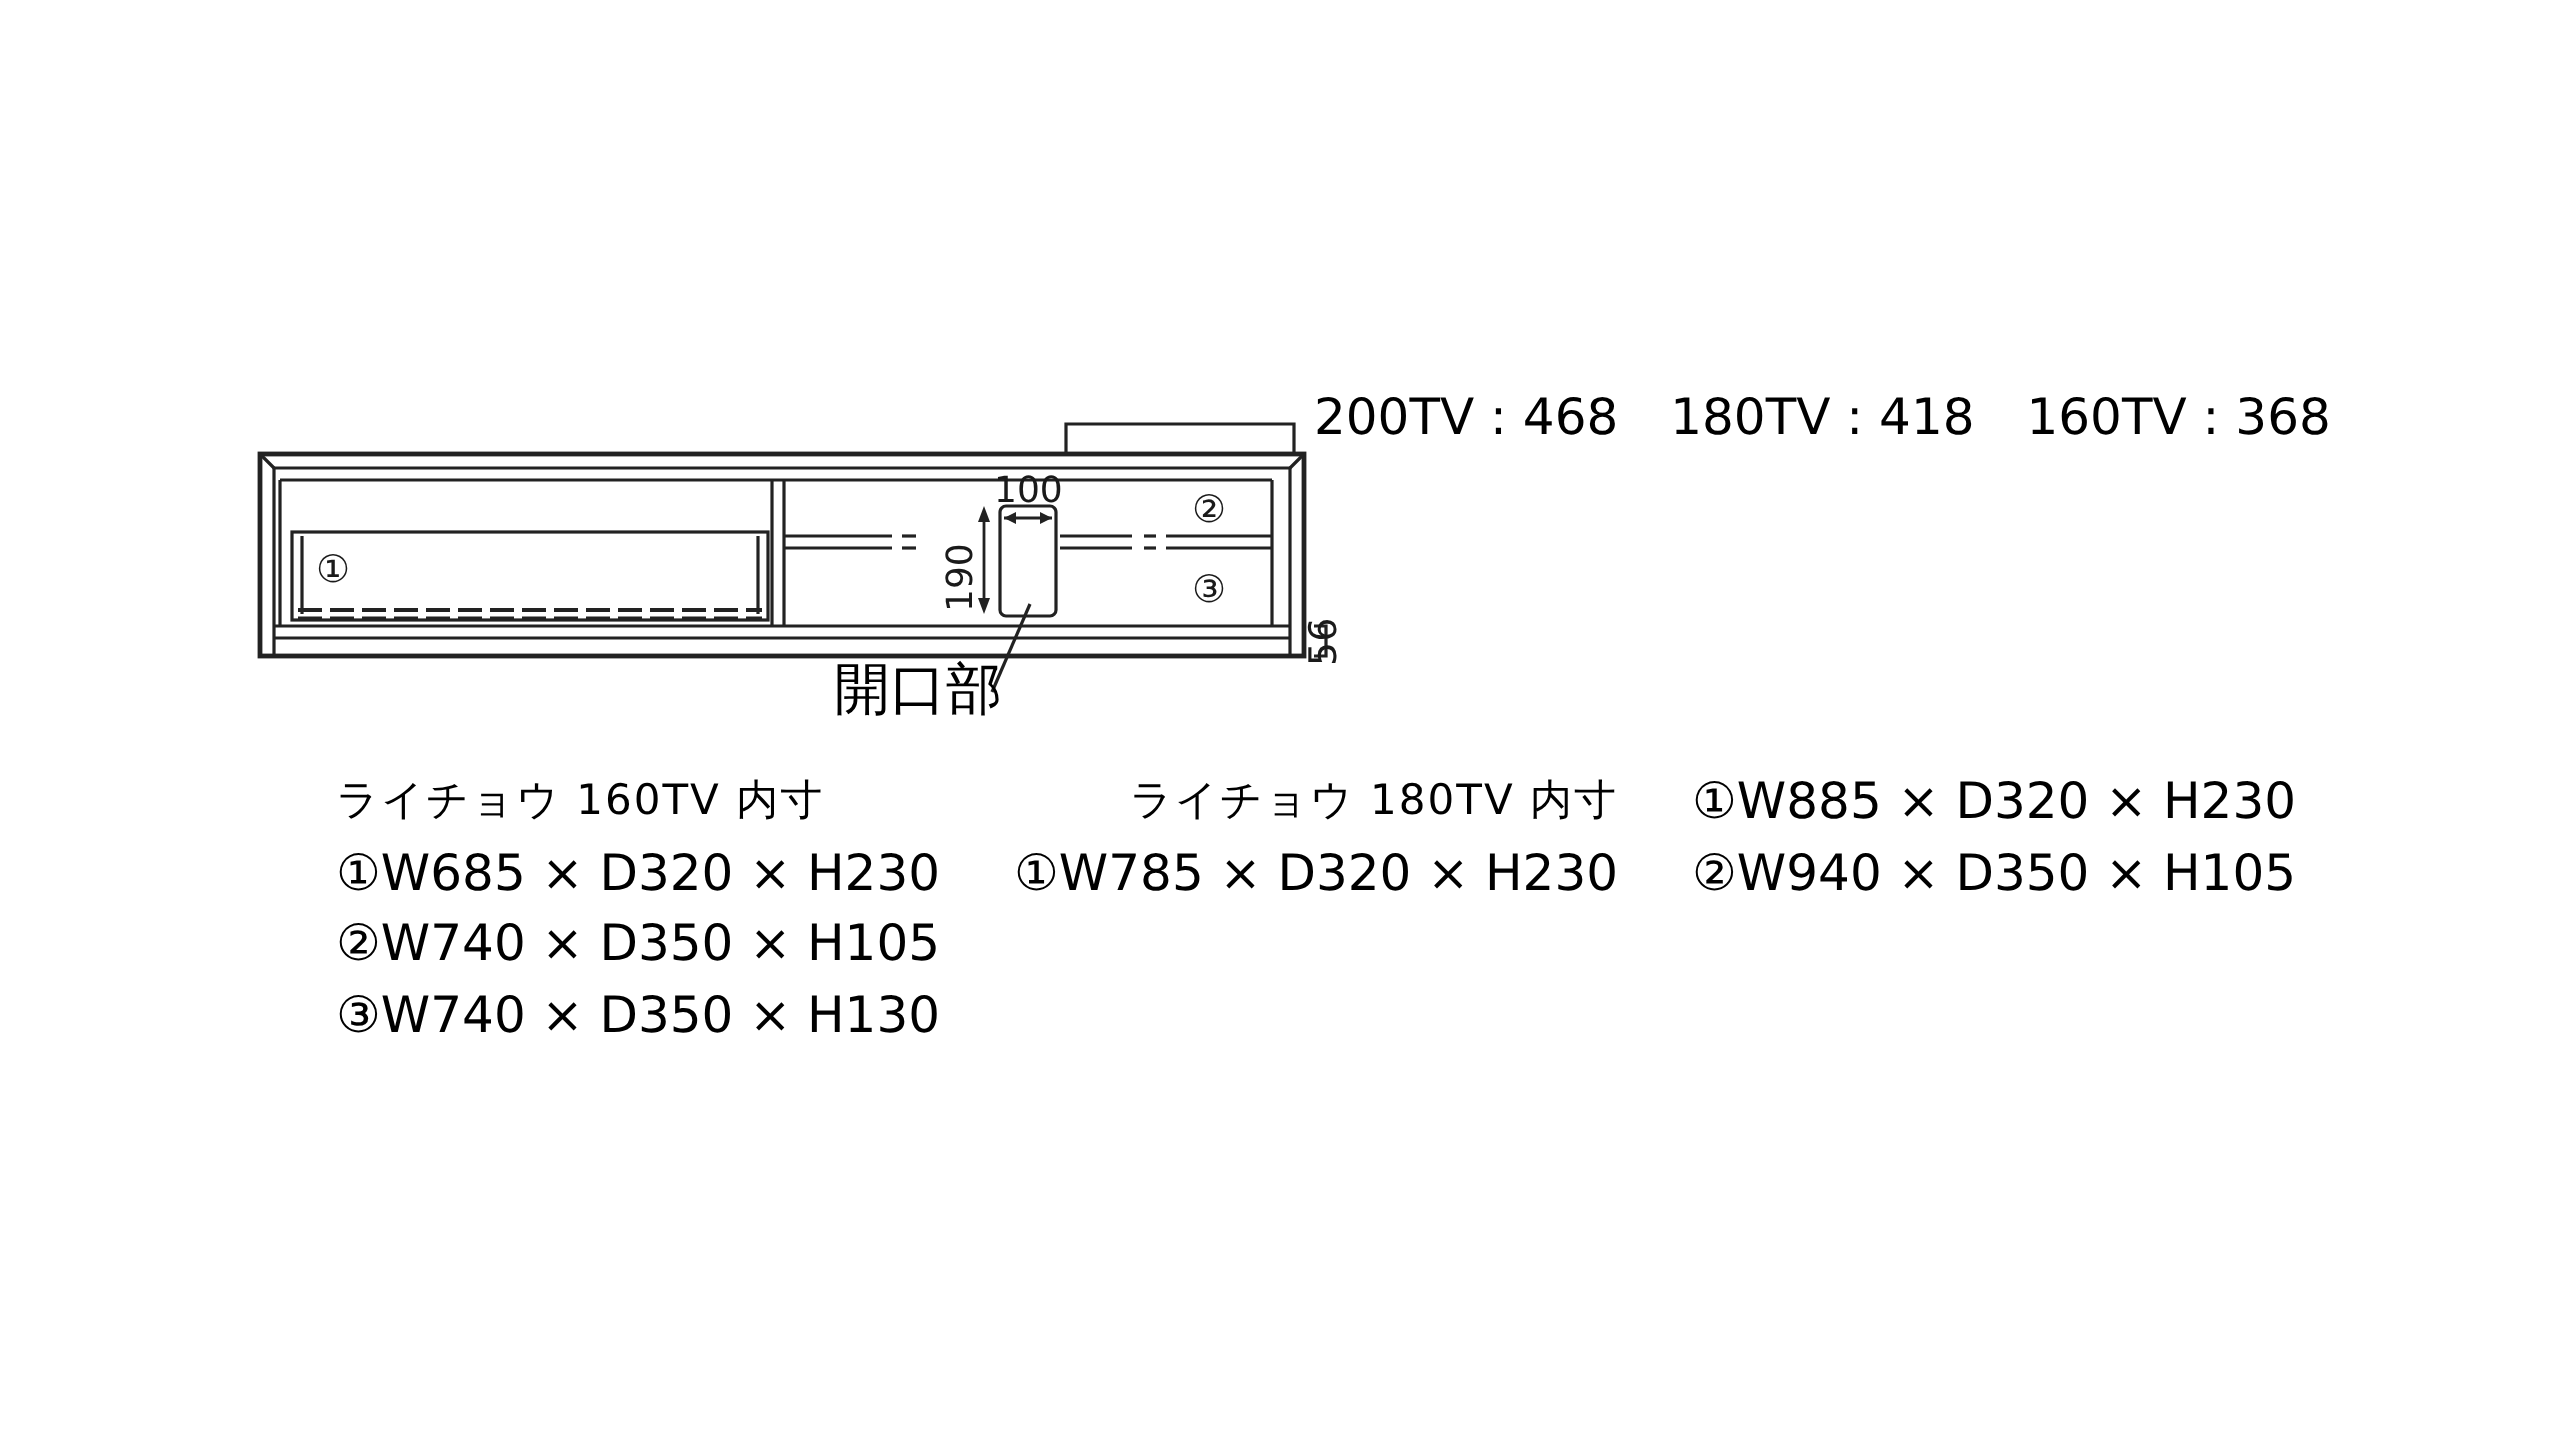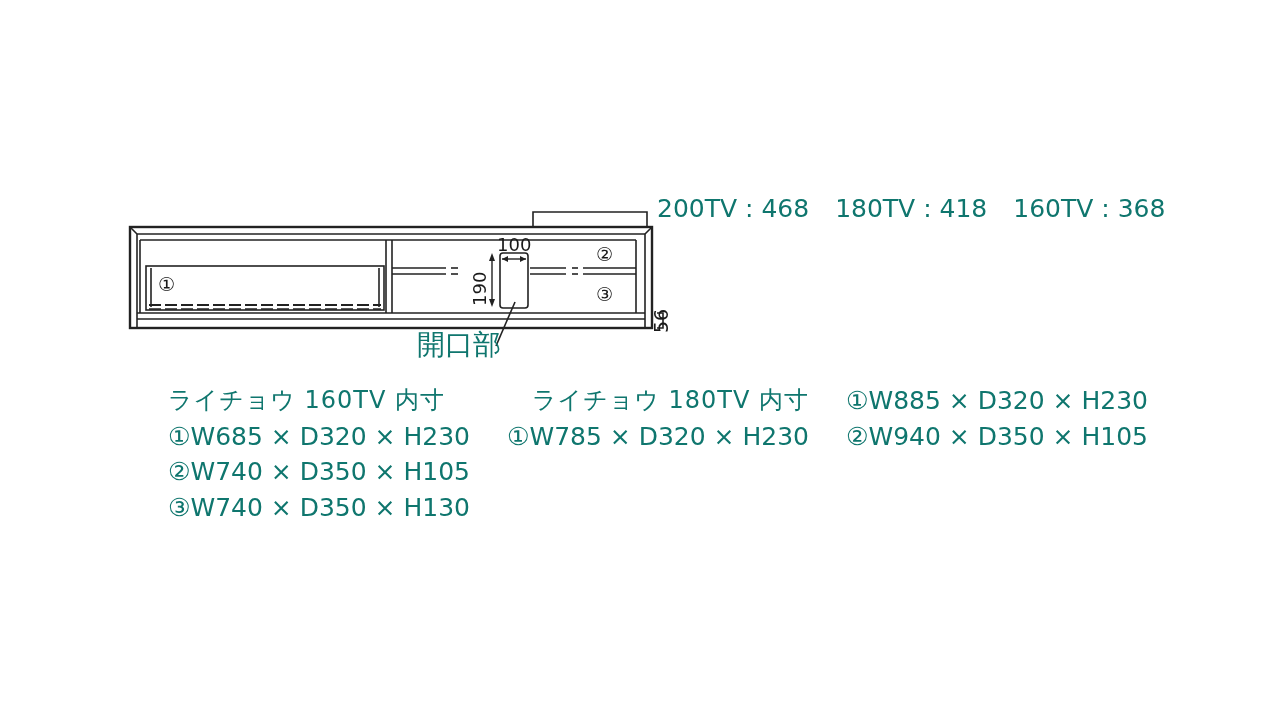--- a/index.html
+++ b/index.html
@@ -1,24 +1,24 @@
 <!DOCTYPE html>
 <html><head>
 <meta charset="utf-8">
 <style>
   html, body { margin: 0; padding: 0; background: #ffffff; }
   body { width: 1280px; height: 720px; position: relative; overflow: hidden;
          font-family: "DejaVu Sans", "Liberation Sans", sans-serif; color: #1a1a1a; }
   #diagram { position: absolute; left: 0; top: 0; width: 1280px; height: 720px; }
-  .lbl { position: absolute; white-space: nowrap; color: #0f766e; }
+  .lbl { position: absolute; white-space: nowrap; color: #000000; }
   .top-dims { position: absolute; left: 657px; top: 194px; font-size: 25px; letter-spacing: 0px; }
   .top-dims span { margin-right: 26px; }
   .opening { position: absolute; left: 417px; top: 326px; font-size: 28px; }
   .spec { position: absolute; top: 383px; font-size: 25px; line-height: 35.5px; }
-  .spec .title { display: block; font-size: 24px; letter-spacing: 1px; }
+  .spec .title { display: block; font-size: 21px; letter-spacing: 1px; }
   .spec .row { display: block; }
 </style>
 </head>
 <body>
 
 <svg id="diagram" viewBox="0 0 1280 720" xmlns="http://www.w3.org/2000/svg">
   <g stroke="#222" fill="none" stroke-width="1.6">
 
     <rect x="130" y="227" width="522" height="101" stroke-width="2.4"></rect>
 

